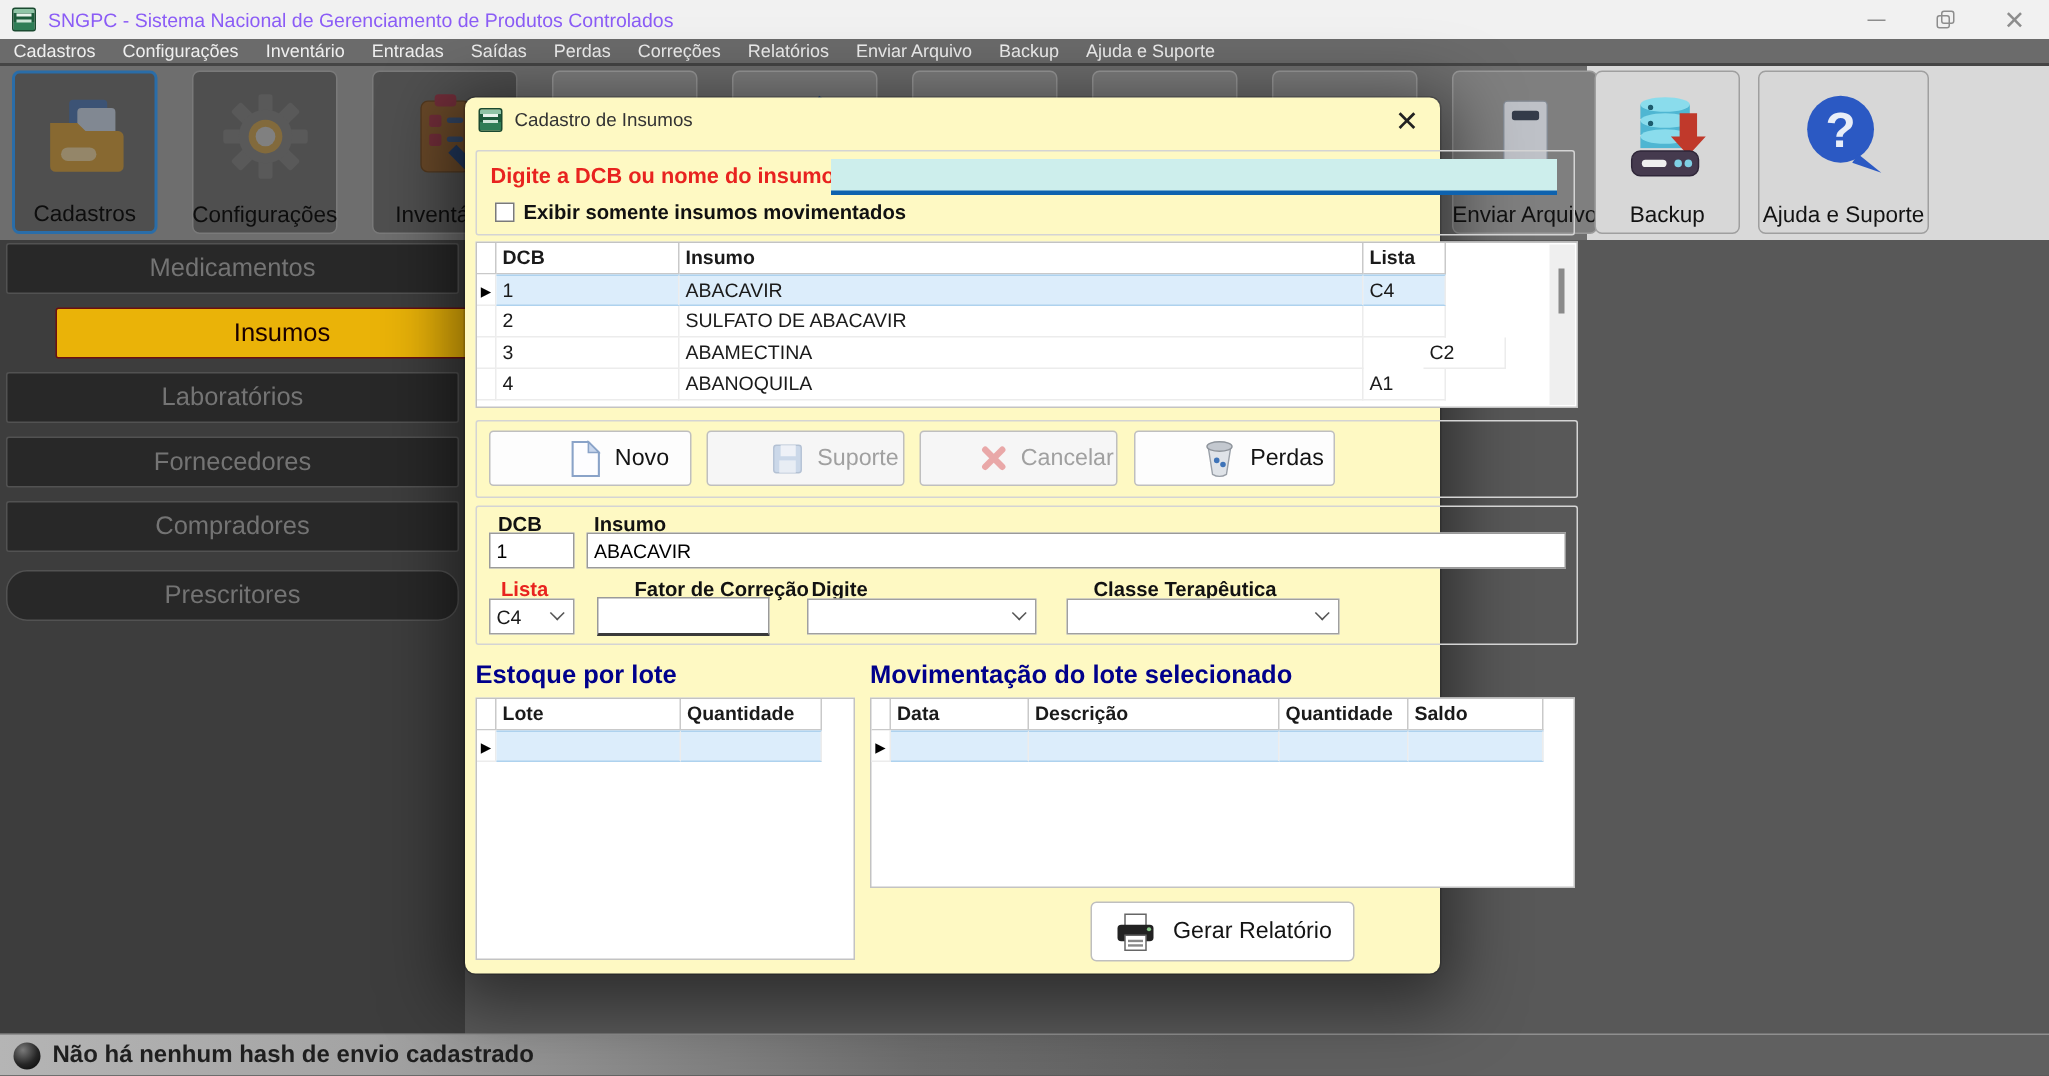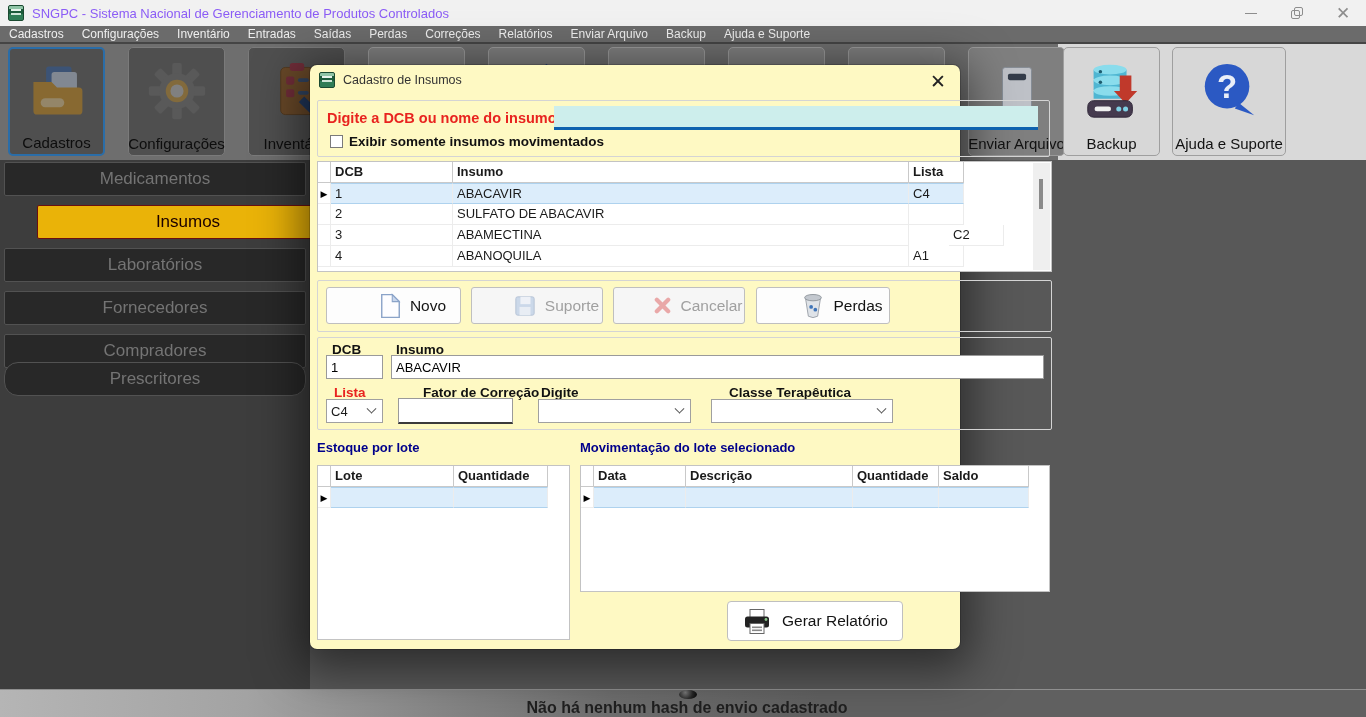--- a/index.html
+++ b/index.html
@@ -42,21 +42,21 @@
 
   
   .sidebar { position:absolute; left:0; top:160px; width:310px; height:529px; background:#3d3d3d; }
   .side-btn { position:absolute; left:4px; width:302px; height:34px; background:#282828; border:1px solid #525252; border-radius:2px;
     color:#747474; font-size:17px; text-align:center; line-height:32px; }
   .side-btn.sel { background:#eab308; border-color:#6a1010; color:#1c0000;margin-left:33px; }
 
   
   .statusbar { position:absolute; left:0; top:689px; width:1366px; height:28px;
     background:linear-gradient(90deg,#b5b5b5 0%,#a3a3a3 18%,#6d6d6d 45%,#606060 60%,#606060 100%);
-    border-top:1px solid #8f8f8f; display:flex; align-items:center; z-index:6;flex-direction:column; }
+    border-top:1px solid #8f8f8f; display:flex; align-items:center; z-index:6; }
   .sphere { width:18px; height:18px; border-radius:50%; margin-left:9px;
     background:radial-gradient(circle at 35% 28%, #7a7a7a, #262626 55%, #0a0a0a 90%); }
   .statusbar .stxt { margin-left:8px; font-size:16px; font-weight:bold; color:#1f1f1f; }
 
   
   .dialog { position:absolute; left:310px; top:65px; width:650px; height:584px; background:#fef9c3; border-radius:7px;
     box-shadow:0 10px 45px 10px rgba(0,0,0,.5), 0 0 0 1px rgba(0,0,0,.18); z-index:50; font-size:13px; color:#1a1a1a; }
   .dlg-title { position:absolute; left:0; top:0; width:100%; height:30px; display:flex; align-items:center; }
   .dlg-title .sngpc-logo { margin-left:9px; }
   .dlg-title .ttl { margin-left:8px; font-size:12.5px; color:#333; }
@@ -88,21 +88,21 @@
 
   .flabel { position:absolute; font-size:13.5px; font-weight:bold; color:#121212; white-space:nowrap; }
   .flabel.red { color:#e8231f; }
   .finput { position:absolute; height:24px; background:#fff; border:1px solid #9a9a9a; font-family:"Liberation Sans",sans-serif;
     font-size:13px; padding:0 4px; outline:none; }
   .finput.darkbottom { border-bottom:2px solid #3a3a3a; height:26px; }
   .combo { position:absolute; height:24px; background:#fff; border:1px solid #a0a0a0; display:flex; align-items:center; padding:0 4px; }
   .combo .cval { flex:1; font-size:13px; }
   .combo .chev { width:7px; height:7px; border-right:1.8px solid #555; border-bottom:1.8px solid #555; transform:rotate(45deg) translate(-2px,-2px); margin-right:3px; }
 
-  .heading { position:absolute; font-size:13px; font-weight:bold; color:#00008b; white-space:nowrap;text-align:right; }
+  .heading { position:absolute; font-size:17px; font-weight:bold; color:#00008b; white-space:nowrap;text-align:right; }
 
   .report-btn { position:absolute; left:417px; top:536px; width:176px; height:40px; background:#fff; border:1px solid #bfbfbf;
     border-radius:4px; display:flex; align-items:center; justify-content:center; gap:10px; font-size:15.5px; color:#141414; }
 </style>
 </head>
 <body>
 
 <div class="titlebar">
   <div class="sngpc-logo"></div>
   <span class="title">SNGPC - Sistema Nacional de Gerenciamento de Produtos Controlados</span>
@@ -281,21 +281,21 @@
     <span class="lbl">Ajuda e Suporte</span>
   </div>
 </div>
 
 <div class="sidebar">
   <div class="side-btn" style="top:2px;">Medicamentos</div>
   <div class="side-btn sel" style="top:45px;">Insumos</div>
   <div class="side-btn" style="top:88px;">Laboratórios</div>
   <div class="side-btn" style="top:131px;">Fornecedores</div>
   <div class="side-btn" style="top:174px;">Compradores</div>
-  <div class="side-btn" style="top:202px;border-radius:14px;">Prescritores</div>
+  <div class="side-btn" style="top:220px;border-radius:14px;">Prescritores</div>
 </div>
 
 <div class="dialog">
   <div class="dlg-title">
     <div class="sngpc-logo"></div>
     <span class="ttl">Cadastro de Insumos</span>
   </div>
   <div class="dlg-close">✕</div>
 
   <div class="groupbox" style="left:7px;top:35px;width:733px;height:57px;">

